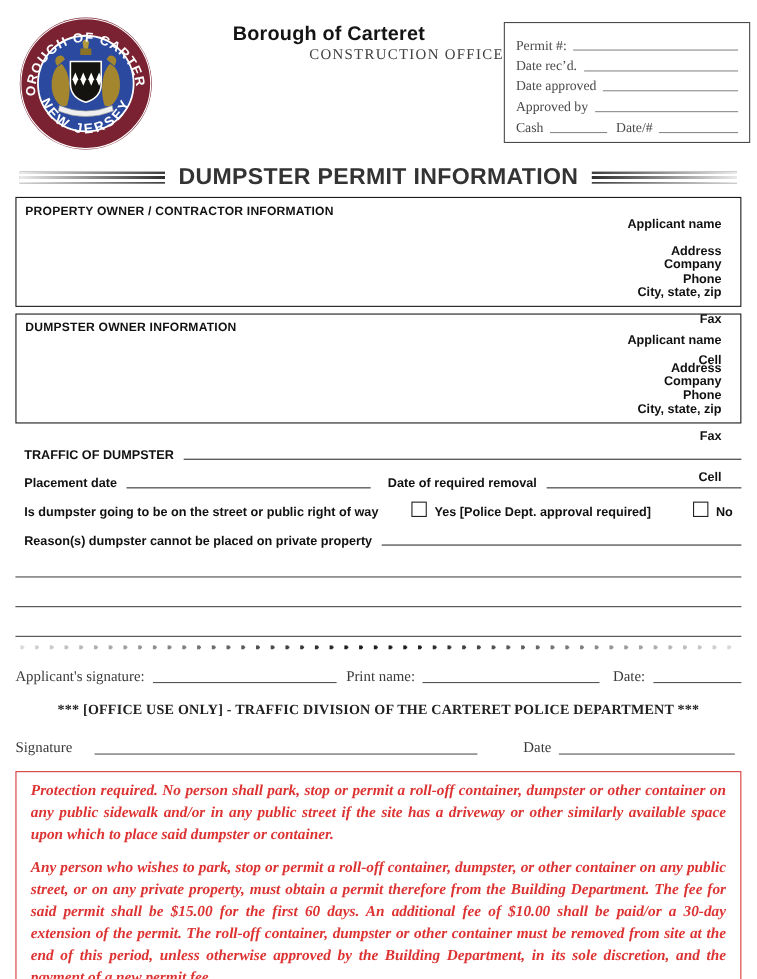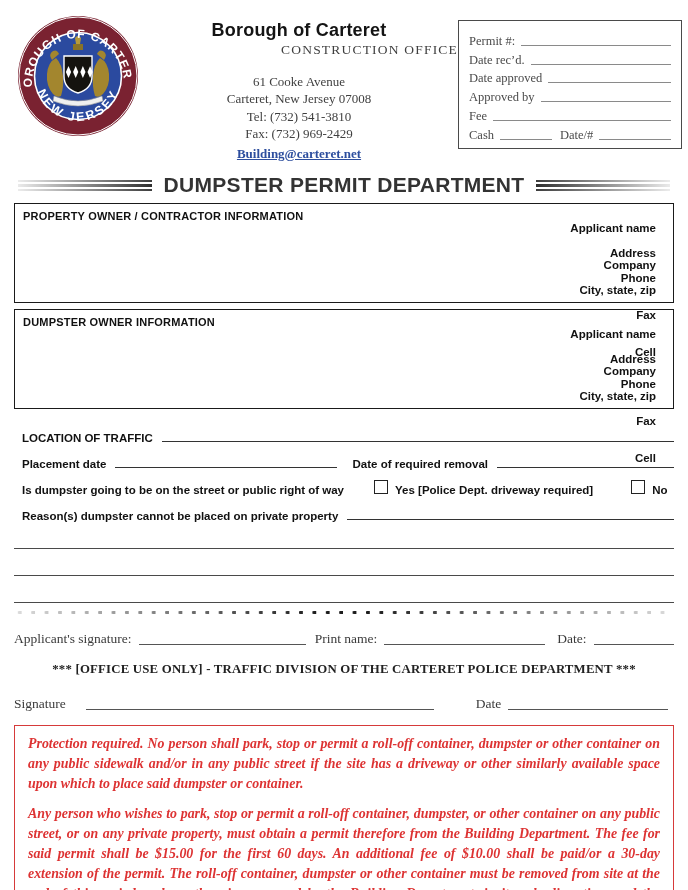--- a/index.html
+++ b/index.html
@@ -122,62 +122,51 @@
         <textPath href="#arcTop" startOffset="50%" text-anchor="middle">BOROUGH OF CARTERET</textPath>
       </text>
       <text fill="#ffffff" font-family="Liberation Sans, sans-serif" font-size="12.5" font-weight="bold" letter-spacing="2.5">
         <textPath href="#arcBot" startOffset="50%" text-anchor="middle">NEW JERSEY</textPath>
       </text>
     </svg>
 
     <div class="center-col">
       <div class="org-name">Borough of Carteret</div>
       <div class="office">CONSTRUCTION OFFICE</div>
-      <div class="addr">
-        <div>61 Cooke Avenue</div>
-        <div>Carteret, New Jersey 07008</div>
-        <div>Tel: (732) 541-3810</div>
-        <div>Fax: (732) 969-2429</div>
-        <a class="email">Building@carteret.net</a>
-      </div>
     </div>
 
     <div class="fee-box">
       <div class="fee-row">
         <span class="lbl">Permit #:</span>
         <span class="fline"></span>
       </div>
       <div class="fee-row">
         <span class="lbl">Date rec’d.</span>
         <span class="fline"></span>
       </div>
       <div class="fee-row">
         <span class="lbl">Date approved</span>
         <span class="fline"></span>
       </div>
       <div class="fee-row">
         <span class="lbl">Approved by</span>
-        <span class="fline"></span>
-      </div>
-      <div class="fee-row">
-        <span class="lbl">Fee</span>
         <span class="fline"></span>
       </div>
       <div class="fee-row">
         <span class="lbl">Cash</span>
         <span class="fline short"></span>
         <span class="lbl">Date/#</span>
         <span class="fline"></span>
       </div>
     </div>
   </div>
 
   <div class="title-bar">
     <div class="stripe l"></div>
-    <div class="title">DUMPSTER PERMIT DEPARTMENT</div>
+    <div class="title">DUMPSTER PERMIT INFORMATION</div>
     <div class="stripe r"></div>
   </div>
 
   <div class="ibox">
     <h2>PROPERTY OWNER / CONTRACTOR INFORMATION</h2>
     <div class="irow">
       <span class="lbl">Applicant name</span>
       <span class="line" style="flex:1.05"></span>
       <span class="gap"></span>
       <span class="lbl">Company</span>
@@ -225,34 +214,34 @@
       <span class="lbl">Fax</span>
       <span class="line" style="flex:1"></span>
       <span class="gap"></span>
       <span class="lbl">Cell</span>
       <span class="line" style="flex:1.1"></span>
     </div>
   </div>
 
   <div class="loc">
     <div class="lrow" style="height:22px">
-      <span class="lbl">LOCATION OF TRAFFIC</span>
+      <span class="lbl">TRAFFIC OF DUMPSTER</span>
       <span class="line"></span>
     </div>
     <div class="lrow">
       <span class="lbl">Placement date</span>
       <span class="line" style="flex:1.25"></span>
       <span class="gap" style="flex:0 0 16px"></span>
       <span class="lbl">Date of required removal</span>
       <span class="line" style="flex:1"></span>
     </div>
     <div class="lrow">
       <span class="qtxt">Is dumpster going to be on the street or public right of way</span>
       <span class="cb"></span>
-      <span>Yes [Police Dept. driveway required]</span>
+      <span>Yes [Police Dept. approval required]</span>
       <span class="cb cb2"></span>
       <span>No</span>
     </div>
     <div class="lrow">
       <span class="lbl">Reason(s) dumpster cannot be placed on private property</span>
       <span class="line"></span>
     </div>
   </div>
 
   <div class="rule"></div>

